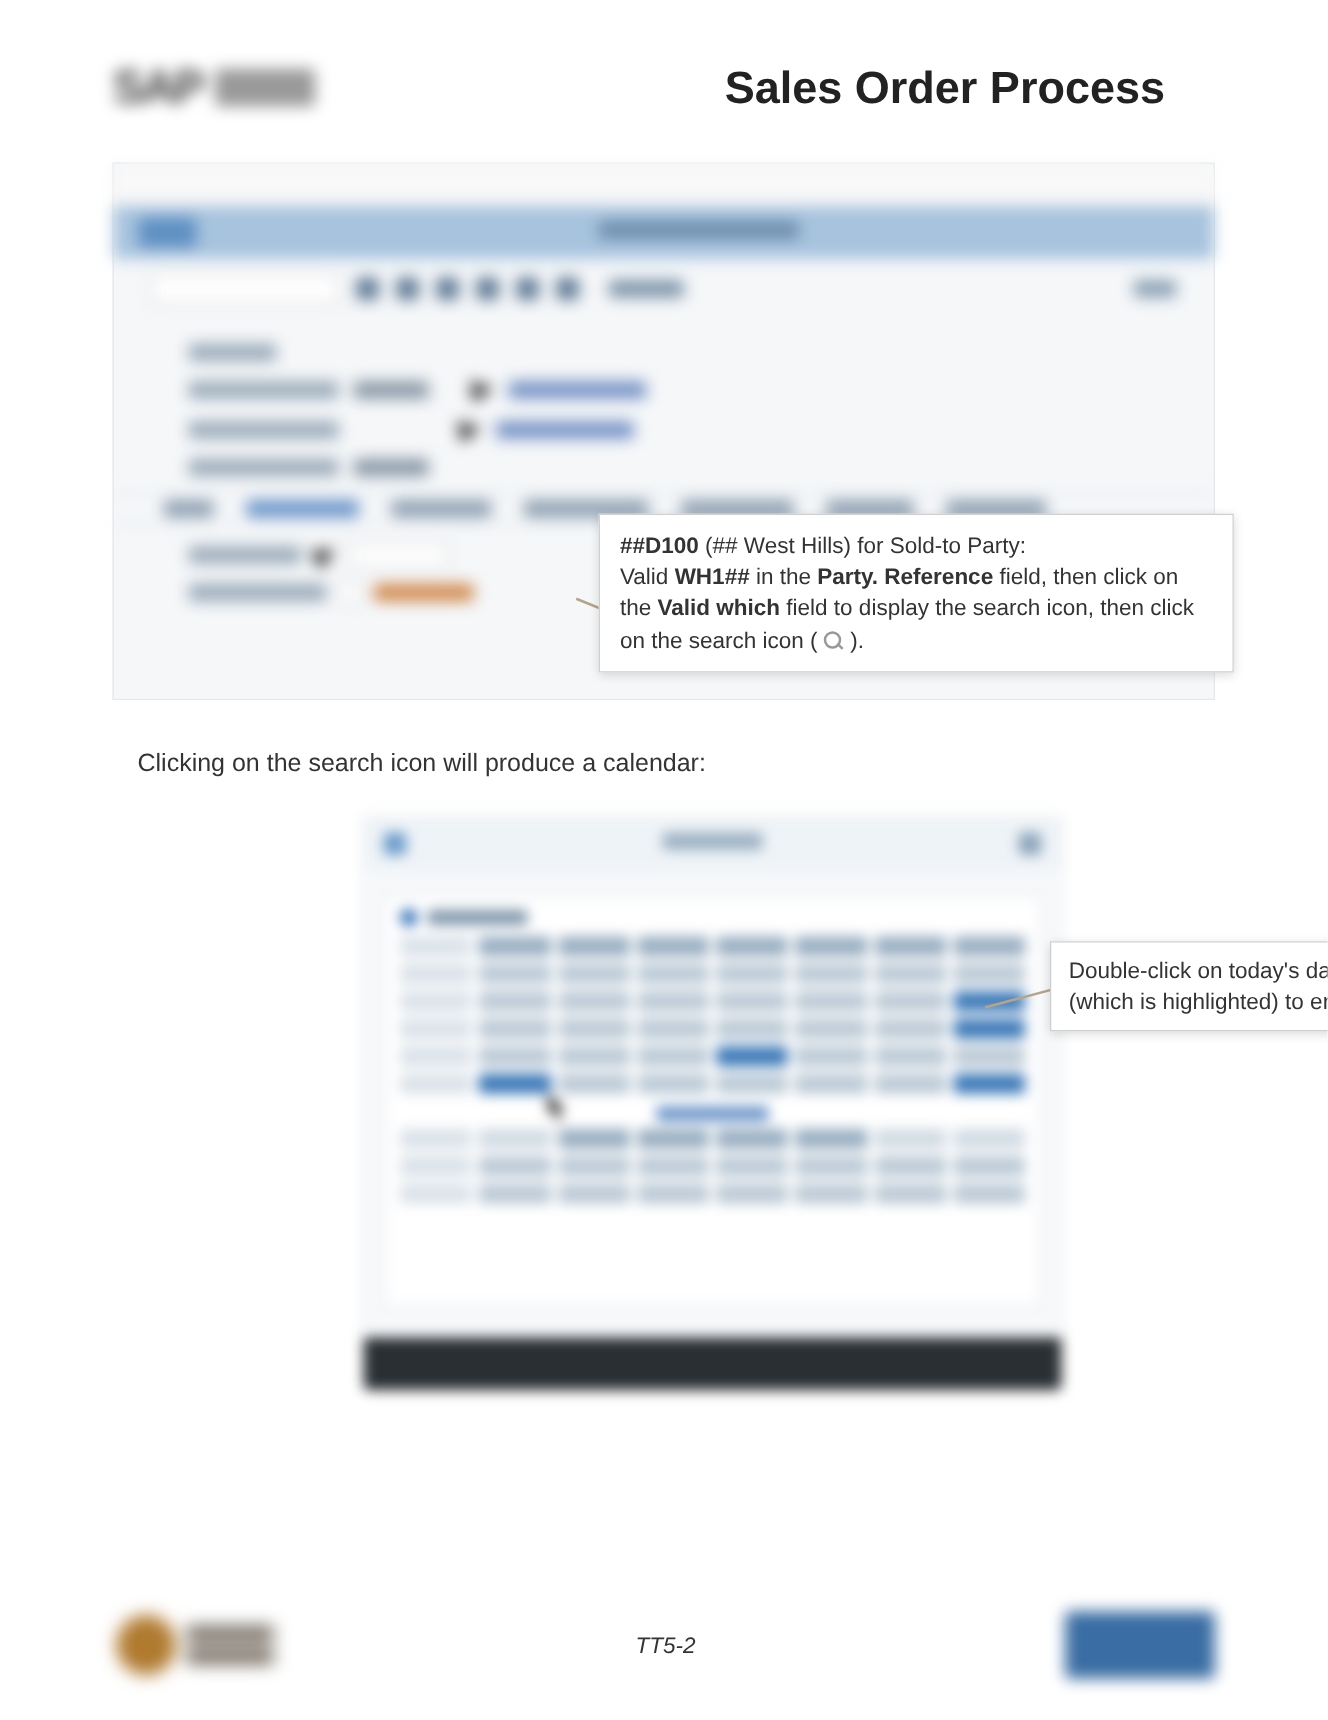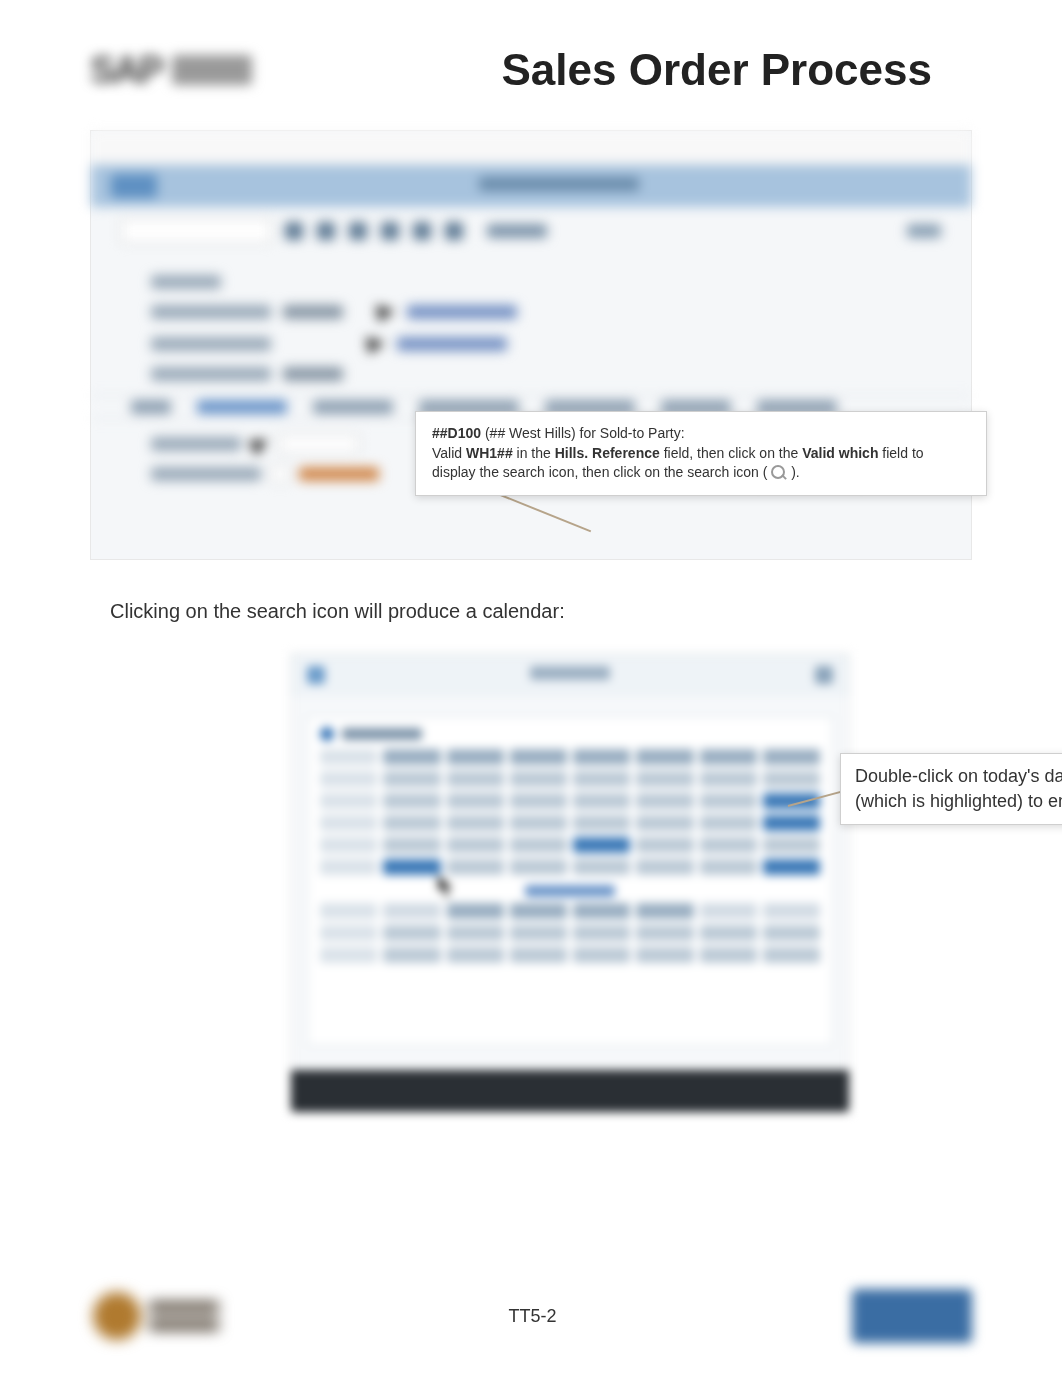--- a/index.html
+++ b/index.html
@@ -32,21 +32,21 @@
     color: #444;
     letter-spacing: -2px;
   }
   .logo-blur .bar {
     width: 80px;
     height: 30px;
     background: #999;
     border-radius: 3px;
   }
   .page-title {
-    font-size: 44px;
+    font-size: 36px;
     font-weight: 700;
     color: #222;
     margin-right: 40px;
   }
 
   
   .screenshot-1 {
     position: relative;
     width: 100%;
     height: 430px;
@@ -207,26 +207,26 @@
     height: 14px;
     background: #8fa6bb;
     border-radius: 3px;
   }
 
   
   .callout-1 {
     position: absolute;
     top: 280px;
     right: -16px;
-    width: 572px;
+    width: 508px;
     background: #fff;
     border: 1px solid #cfcfcf;
     box-shadow: 0 2px 8px rgba(0,0,0,0.15);
     padding: 12px 16px;
-    font-size: 14px;
+    font-size: 18px;
     line-height: 1.4;
     color: #333;
     z-index: 5;
   }
   .callout-1 b { font-weight: 700; }
   .callout-1 .search-ico {
     display: inline-block;
     width: 16px;
     height: 16px;
     vertical-align: middle;
@@ -412,20 +412,21 @@
 
   
   .page-footer {
     position: absolute;
     bottom: 30px;
     left: 93px;
     right: 90px;
     display: flex;
     align-items: center;
     justify-content: space-between;
+    font-style: italic;
   }
   .footer-logo-left {
     width: 150px;
     height: 60px;
     filter: blur(7px);
     display: flex;
     align-items: center;
     gap: 8px;
   }
   .footer-logo-left .circ {
@@ -542,21 +543,21 @@
             <div class="s1-bfld" style="width:100px"></div>
             <div class="s1-bbox" style="width:110px"></div>
             <div class="s1-usd"></div>
           </div>
       </div>
     </div>
   </div>
   <div class="arrow-line-1"></div>
   <div class="callout-1">
     <b>##D100</b><span> (## West Hills) for Sold-to Party:</span><br>
-    <span>Valid </span><b>WH1##</b><span> in the </span><b>Hills. Reference</b><span> field, then click on the </span><b>Valid which</b><span> field to display the search icon, then click on the search icon (</span>
+    <span>Valid </span><b>WH1##</b><span> in the </span><b>Party. Reference</b><span> field, then click on the </span><b>Valid which</b><span> field to display the search icon, then click on the search icon (</span>
     <span class="search-ico"></span>
     <span>).</span>
   </div>
 </div>
 
 <p class="body-text">Clicking on the search icon will produce a calendar:</p>
 
 <div class="screenshot-2">
   <div class="s2-blur">
     <div class="s2-header">

